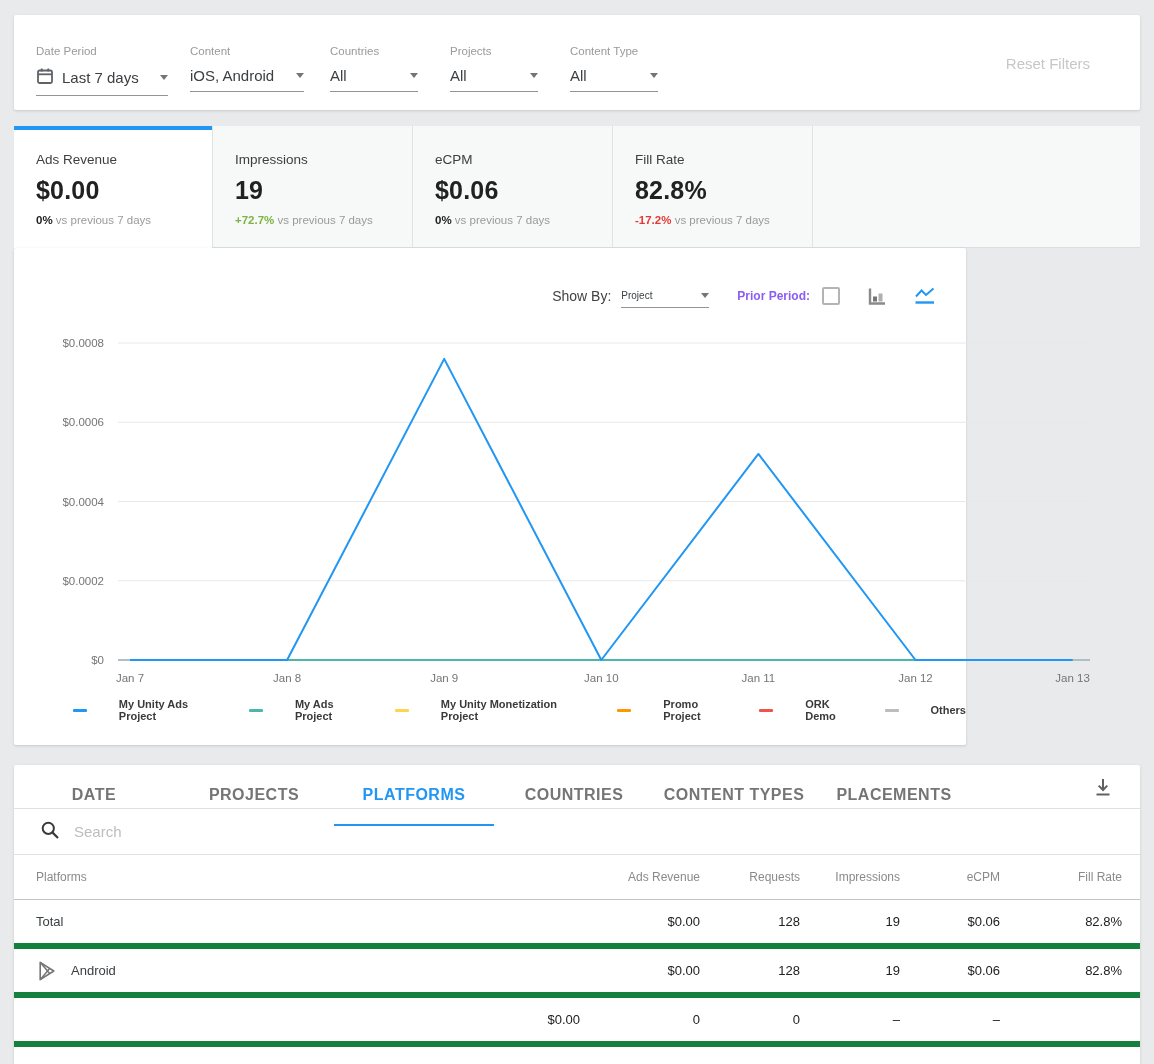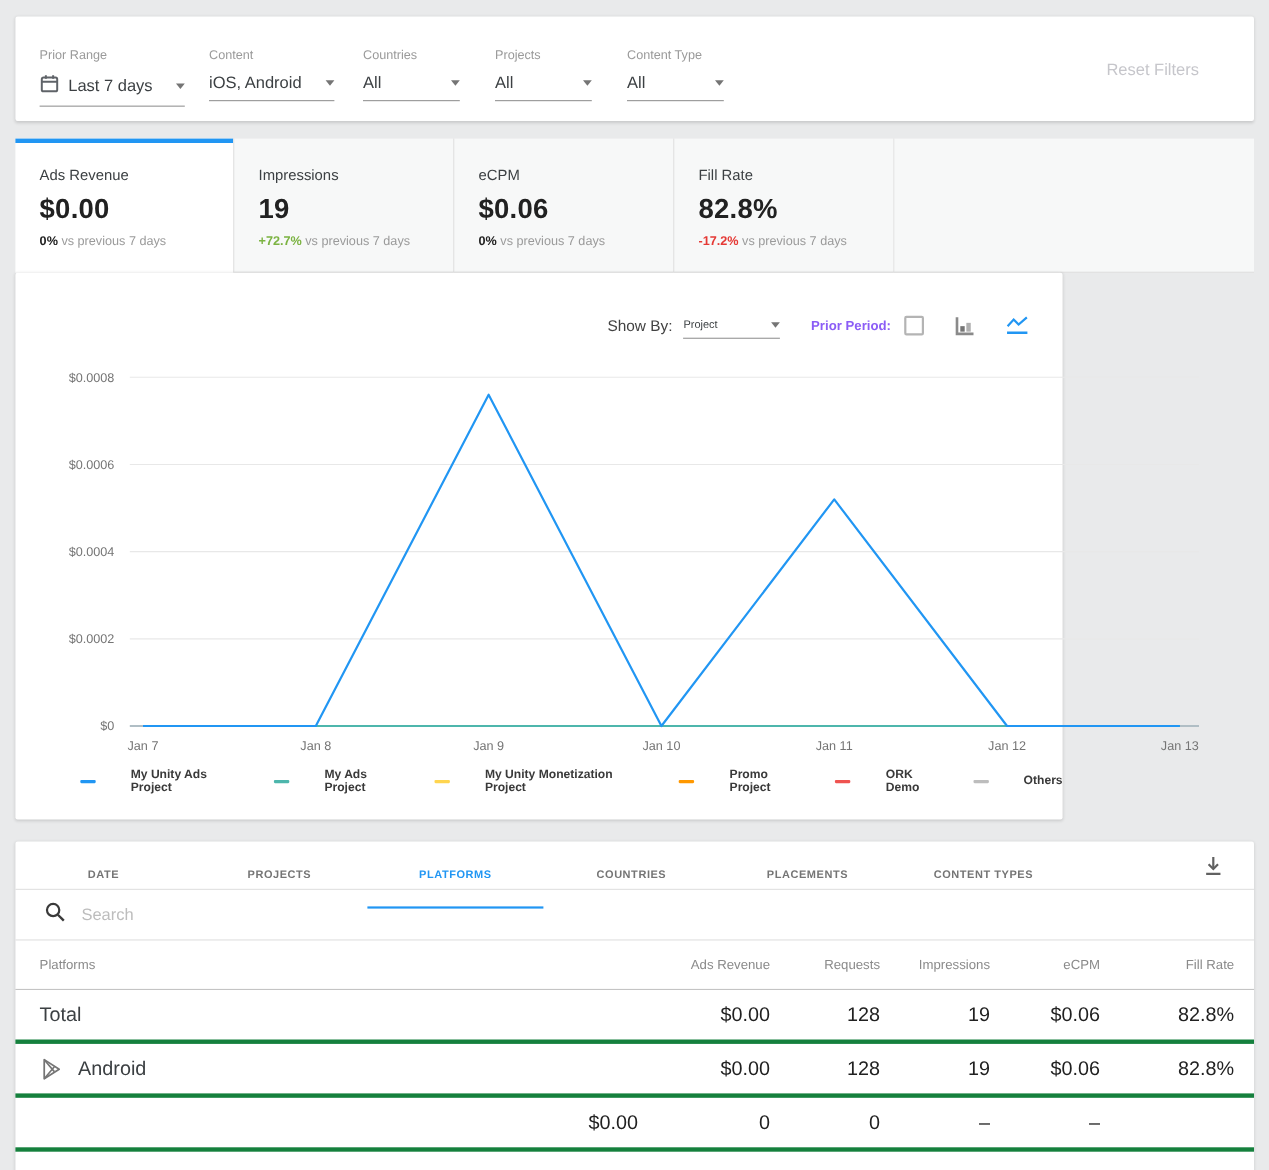--- a/index.html
+++ b/index.html
@@ -41,42 +41,42 @@
   #chart-svg { position:absolute; left:0; top:70px; }
   .legend { position:absolute; left:59px; top:450px; display:flex; align-items:center; gap:22px; }
   .legend-item { display:flex; align-items:center; gap:8px; }
   .legend-dash { width:14px; height:3px; border-radius:1px; }
   .legend-label { font-size:11px; font-weight:700; color:#3a3a3a;padding-left:24px; }
 
   
   .table-card { left:14px; top:765px; width:1126px; height:310px; }
   .tabs-row { position:relative; height:44px; border-bottom:1px solid #e0e0e0; display:flex; }
   .tab { position:relative; width:160px; height:60px; display:flex; align-items:center; justify-content:center;
-         font-size:10px; font-weight:700; letter-spacing:.5px; color:#757575; cursor:pointer; }
+         font-size:16px; font-weight:700; letter-spacing:.5px; color:#757575; cursor:pointer; }
   .tab.active { color:#2196f3; }
   .tab.active::after { content:''; position:absolute; left:0; right:0; bottom:-1px; height:2px; background:#2196f3; }
   .download-btn { position:absolute; right:28px; top:12px; cursor:pointer; }
   .search-row { height:46px; border-bottom:1px solid #e0e0e0; display:flex; align-items:center; padding-left:26px; }
   .search-row input { border:none; outline:none; font-size:15px; color:#424242; margin-left:14px; width:600px; font-family:"Liberation Sans",sans-serif; background:transparent; }
   .search-row input::placeholder { color:#bdbdbd; }
   .trow { display:grid; grid-template-columns:1fr 120px 100px 100px 100px 122px; align-items:center; padding:0 18px 0 22px; }
   .thead { height:45px; border-bottom:1px solid #c4c4c4; font-size:12px; color:#8a8a8a; }
   .tcell { text-align:right; }
   .tcell.first { text-align:left; display:flex; align-items:center; gap:13px; }
-  .tbody-row { height:49px; border-bottom:4px solid #15803d; font-size:18px; color:#212121; }
+  .tbody-row { height:49px; border-bottom:6px solid #15803d; font-size:13px; color:#212121; }
   .tbody-row .tcell.first { color:#3c4043; }
   .row-icon { width:22px; height:22px; display:flex; align-items:center; justify-content:center; }
 </style>
 </head>
 <body>
 
 <section class="card filter-card">
   <div id="filters">
       <div class="filter-field" style="left: 22px; width: 132px;">
-        <div class="flabel">Prior Range</div>
+        <div class="flabel">Date Period</div>
         <div class="fvalue">
           <span><svg width="18" height="18" viewBox="0 0 18 18">
               <rect x="2" y="3.5" width="14" height="12.5" rx="1.5" fill="none" stroke="#5f6368" stroke-width="1.8"></rect>
               <path d="M2 7.3h14" stroke="#5f6368" stroke-width="1.8"></path>
               <path d="M5.7 1.4v3.2M12.3 1.4v3.2" stroke="#5f6368" stroke-width="1.8"></path>
             </svg></span>
           <span>Last 7 days</span>
           <span class="spacer"></span>
           <i class="caret"></i>
         </div>
@@ -217,22 +217,22 @@
     </div>
 </section>
 
 <section class="card table-card">
   <div class="tabs-row">
     <div id="tabs" style="display:flex;">
         <div class="tab">DATE</div>
         <div class="tab">PROJECTS</div>
         <div class="tab active">PLATFORMS</div>
         <div class="tab">COUNTRIES</div>
+        <div class="tab">CONTENT TYPES</div>
         <div class="tab">PLACEMENTS</div>
-        <div class="tab">CONTENT TYPES</div>
       </div>
     <span class="download-btn">
       <svg width="18" height="20" viewBox="0 0 18 20">
         <path d="M9 2v10" stroke="#616161" stroke-width="2"></path>
         <path d="M4.7 8.6L9 13l4.3-4.4" fill="none" stroke="#616161" stroke-width="2"></path>
         <path d="M2.5 17.5h13" stroke="#616161" stroke-width="2"></path>
       </svg>
     </span>
   </div>
   <div class="search-row">

